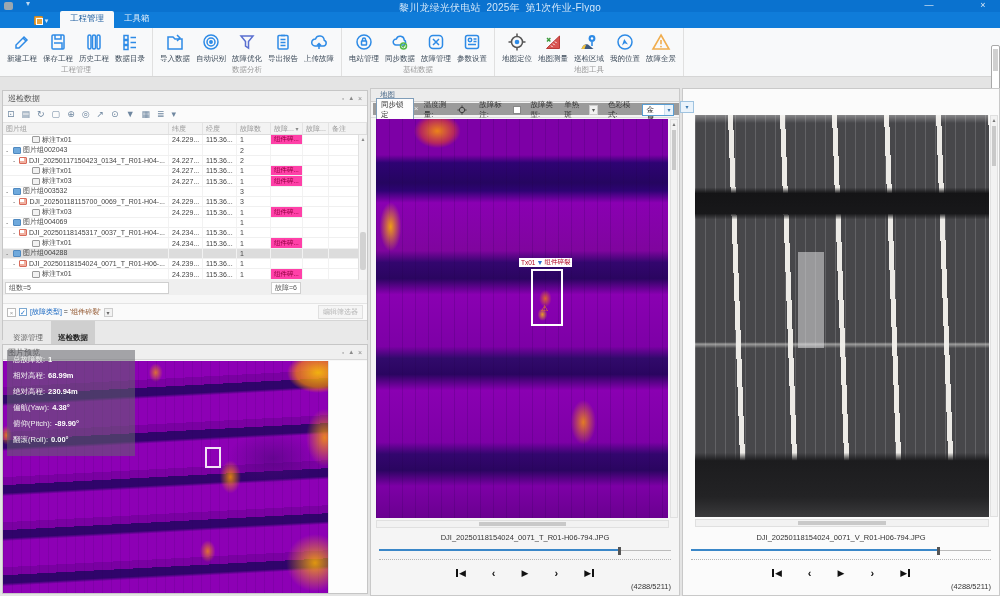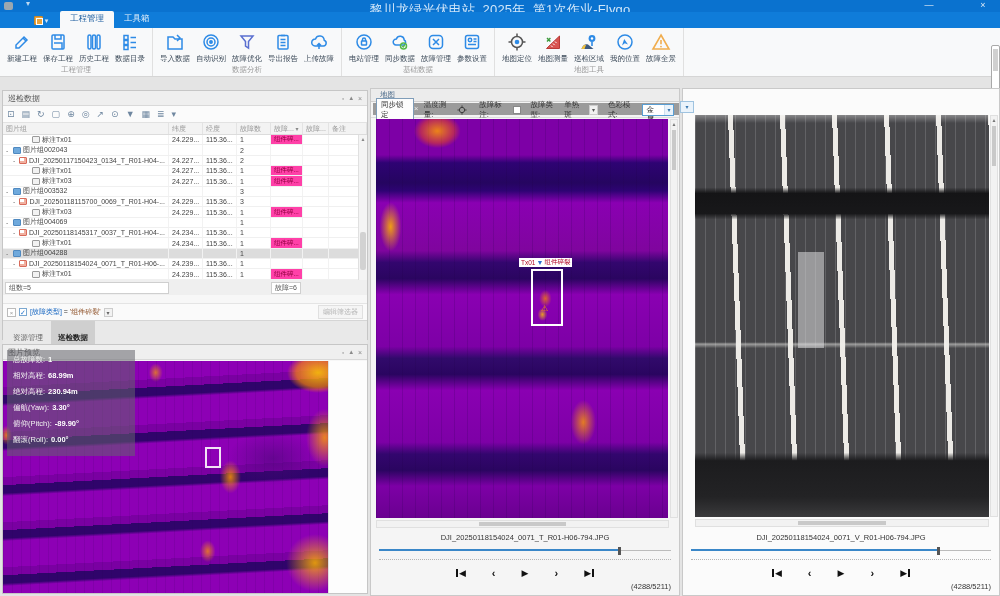--- a/index.html
+++ b/index.html
@@ -4,21 +4,21 @@
 <style>
   * { margin:0; padding:0; box-sizing:border-box; }
   html,body { background:#888; }
   body { font-family:"Liberation Sans","DejaVu Sans",sans-serif; }
   .window { position:relative; width:1000px; height:596px; background:#e4e4e4; overflow:hidden; }
 
   
   .titlebar { position:absolute; left:0; top:0; width:1000px; height:12px; background:#0a72cf; color:#cfe6fa; }
   .titlebar .apic { position:absolute; left:4px; top:2px; width:9px; height:8px; background:#9aa7b0; border-radius:2px; }
   .titlebar .apic-caret { position:absolute; left:26px; top:-1px; font-size:8px; color:#bcd9f2; }
-  .titlebar .ttl { position:absolute; left:0; right:0; top:1px; text-align:center; font-size:13px; letter-spacing:.2px;text-decoration:underline; }
+  .titlebar .ttl { position:absolute; left:0; right:0; top:1px; text-align:center; font-size:10px; letter-spacing:.2px;text-decoration:underline; }
   .titlebar .wbtn { position:absolute; top:0; width:22px; height:12px; text-align:center; font-size:9px; line-height:11px; color:#dce9f5; }
   .wbtn.min { right:60px; } .wbtn.cls { right:6px; }
 
   
   .ribtabs { position:absolute; left:0; top:12px; width:1000px; height:16px; background:#0f7cd9; display:flex; align-items:flex-end; }
   .appbtn { width:26px; height:13px; margin:0 6px 1px 28px; display:flex; align-items:center; justify-content:center; gap:2px; }
   .appbtn .sq { width:9px; height:9px; background:#e8a33d; border:1px solid #c9882a; border-radius:1px; position:relative; }
   .appbtn .sq::after { content:""; position:absolute; left:1px; top:1px; width:5px; height:5px; border-right:1px solid #fff; border-bottom:1px solid #fff; border-left:1px solid #fff; border-top:1px solid #fff; }
   .appbtn .cr { color:#cfe4f7; font-size:7px; }
   .rtab { padding:2px 10px 3px; font-size:8.5px; color:#eaf3fb; }
@@ -660,21 +660,21 @@
         <div class="oline">
           <span>相对高程:</span>
           <b>68.99m</b>
         </div>
         <div class="oline">
           <span>绝对高程:</span>
           <b>230.94m</b>
         </div>
         <div class="oline">
           <span>偏航(Yaw):</span>
-          <b>3.30°</b>
+          <b>4.38°</b>
         </div>
         <div class="oline">
           <span>俯仰(Pitch):</span>
           <b>-89.90°</b>
         </div>
         <div class="oline">
           <span>翻滚(Roll):</span>
           <b>0.00°</b>
         </div>
     </div>

